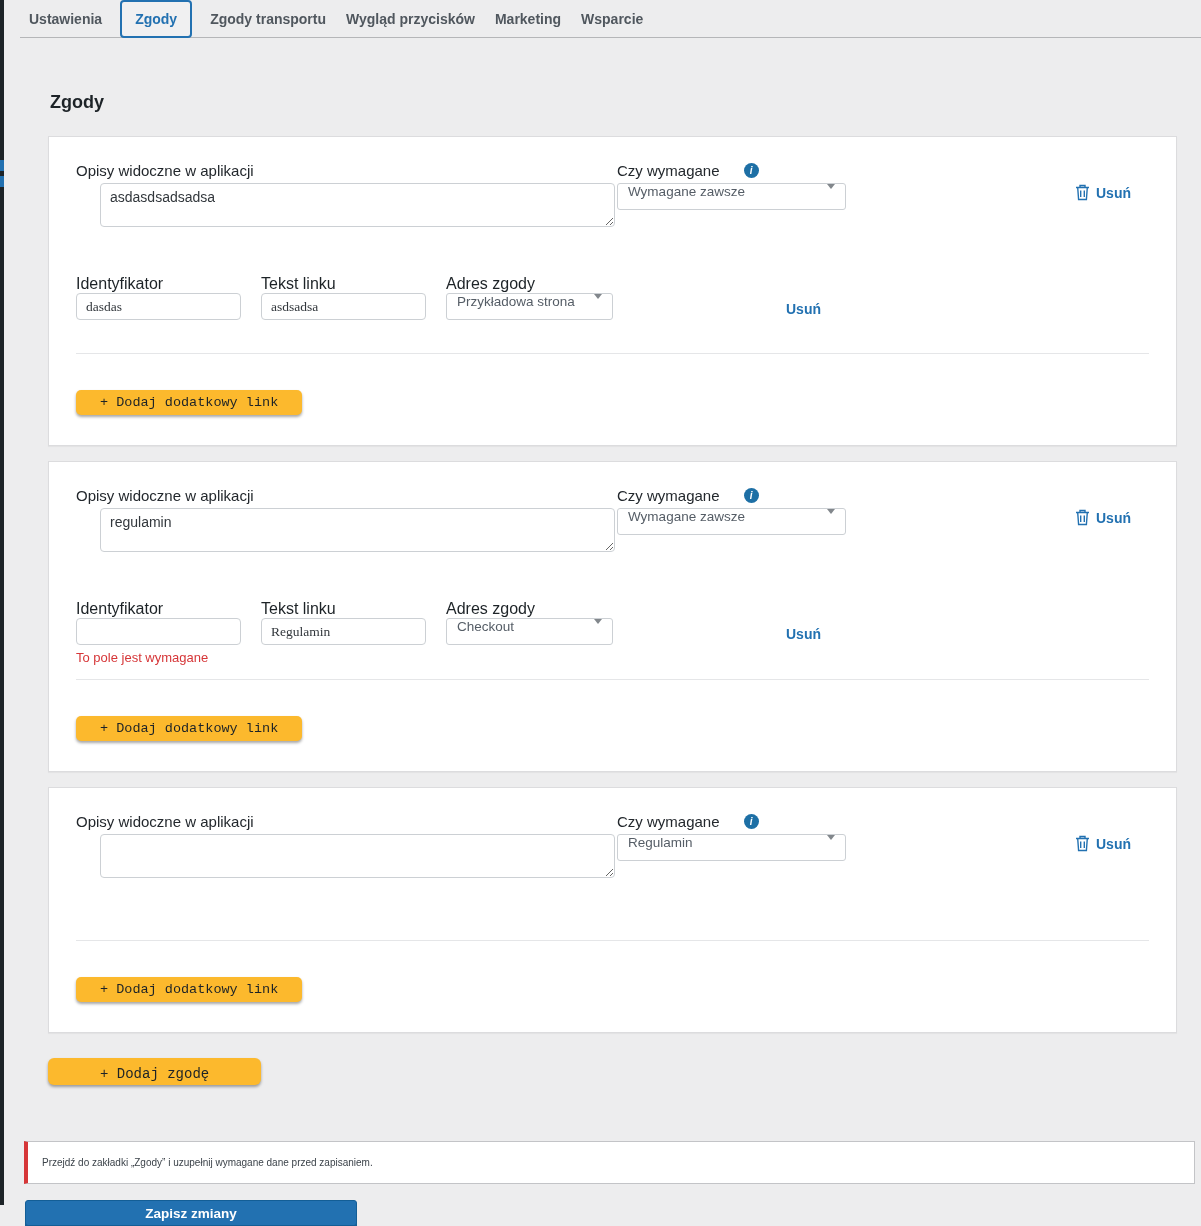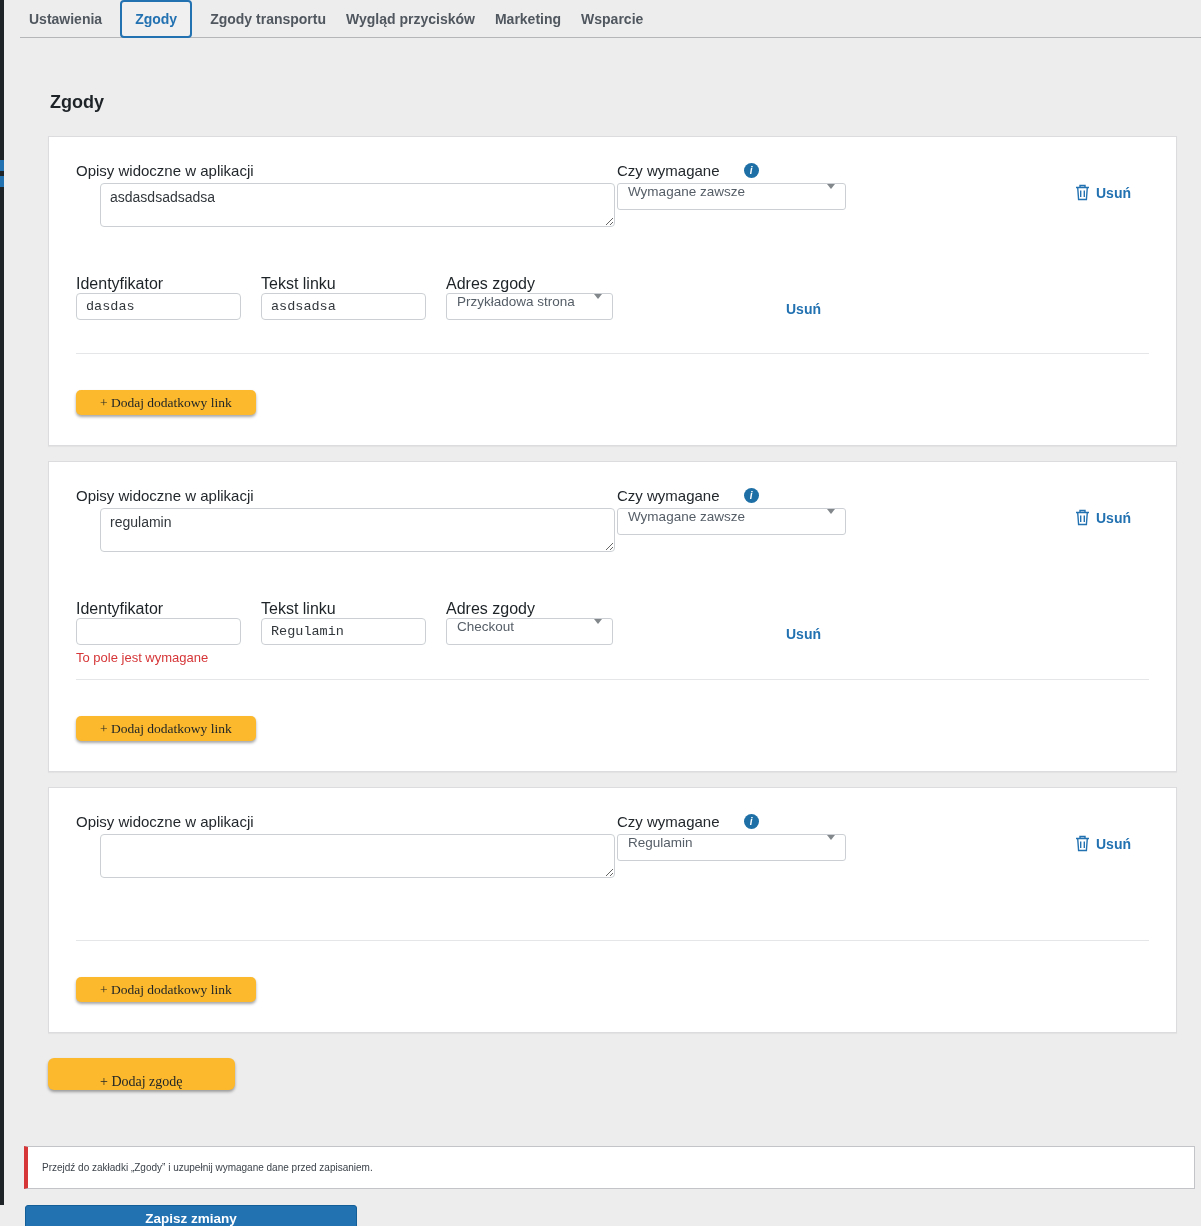--- a/index.html
+++ b/index.html
@@ -95,48 +95,48 @@
     white-space:nowrap;
   }
   .remove-top svg { display:block; }
 
   .row-links { display:flex; align-items:flex-start; margin-top:44px; }
   .lfield { width:165px; }
   .lfield + .lfield { margin-left:20px; }
   .lfield input {
     width:100%; height:27px;
     border:1px solid #ccd0d4; border-radius:4px;
-    padding:0 9px; font-family:Liberation Mono, monospace;
+    padding:0 9px; font-family:Liberation Serif, serif;
     font-size:13.5px; color:#32373c;
   }
   .lfield .select { width:167px; }
   .field-error { color:#d63638; font-size:13px; margin-top:5px; white-space:nowrap; }
   .remove-link {
     margin-left:175px; margin-top:26px;
     color:#2271b1; font-weight:700; font-size:14px; cursor:pointer;
   }
 
   .divider { border-top:1px solid #e5e6e8; margin-top:33px; }
   .divider.tight { margin-top:14px; }
   .divider.tall { margin-top:58px; }
 
   .btn-yellow {
     background:#fcb92d;
     border:none; border-radius:5px;
     color:#1d2327; cursor:pointer;
-    font-family:Liberation Serif, serif;
+    font-family:Liberation Mono, monospace;
     box-shadow:0 2px 3px rgba(0,0,0,.35);
   }
   .btn-add-link {
     display:block; margin-top:36px;
     height:25px; padding:0 24px; font-size:13.5px;
   }
   .btn-add-consent {
     display:block; margin-top:25px;
-    height:27px; padding:16px 52px; font-size:14px;
+    height:27px; padding:8px 52px; font-size:14px;
     border-radius:6px;
   }
 
   .notice {
     margin-left:-24px; margin-top:56px;
     width:1171px;
     background:#fff;
     border:1px solid #c3c4c7;
     border-left:4px solid #d63638;
     padding:15px 14px;

